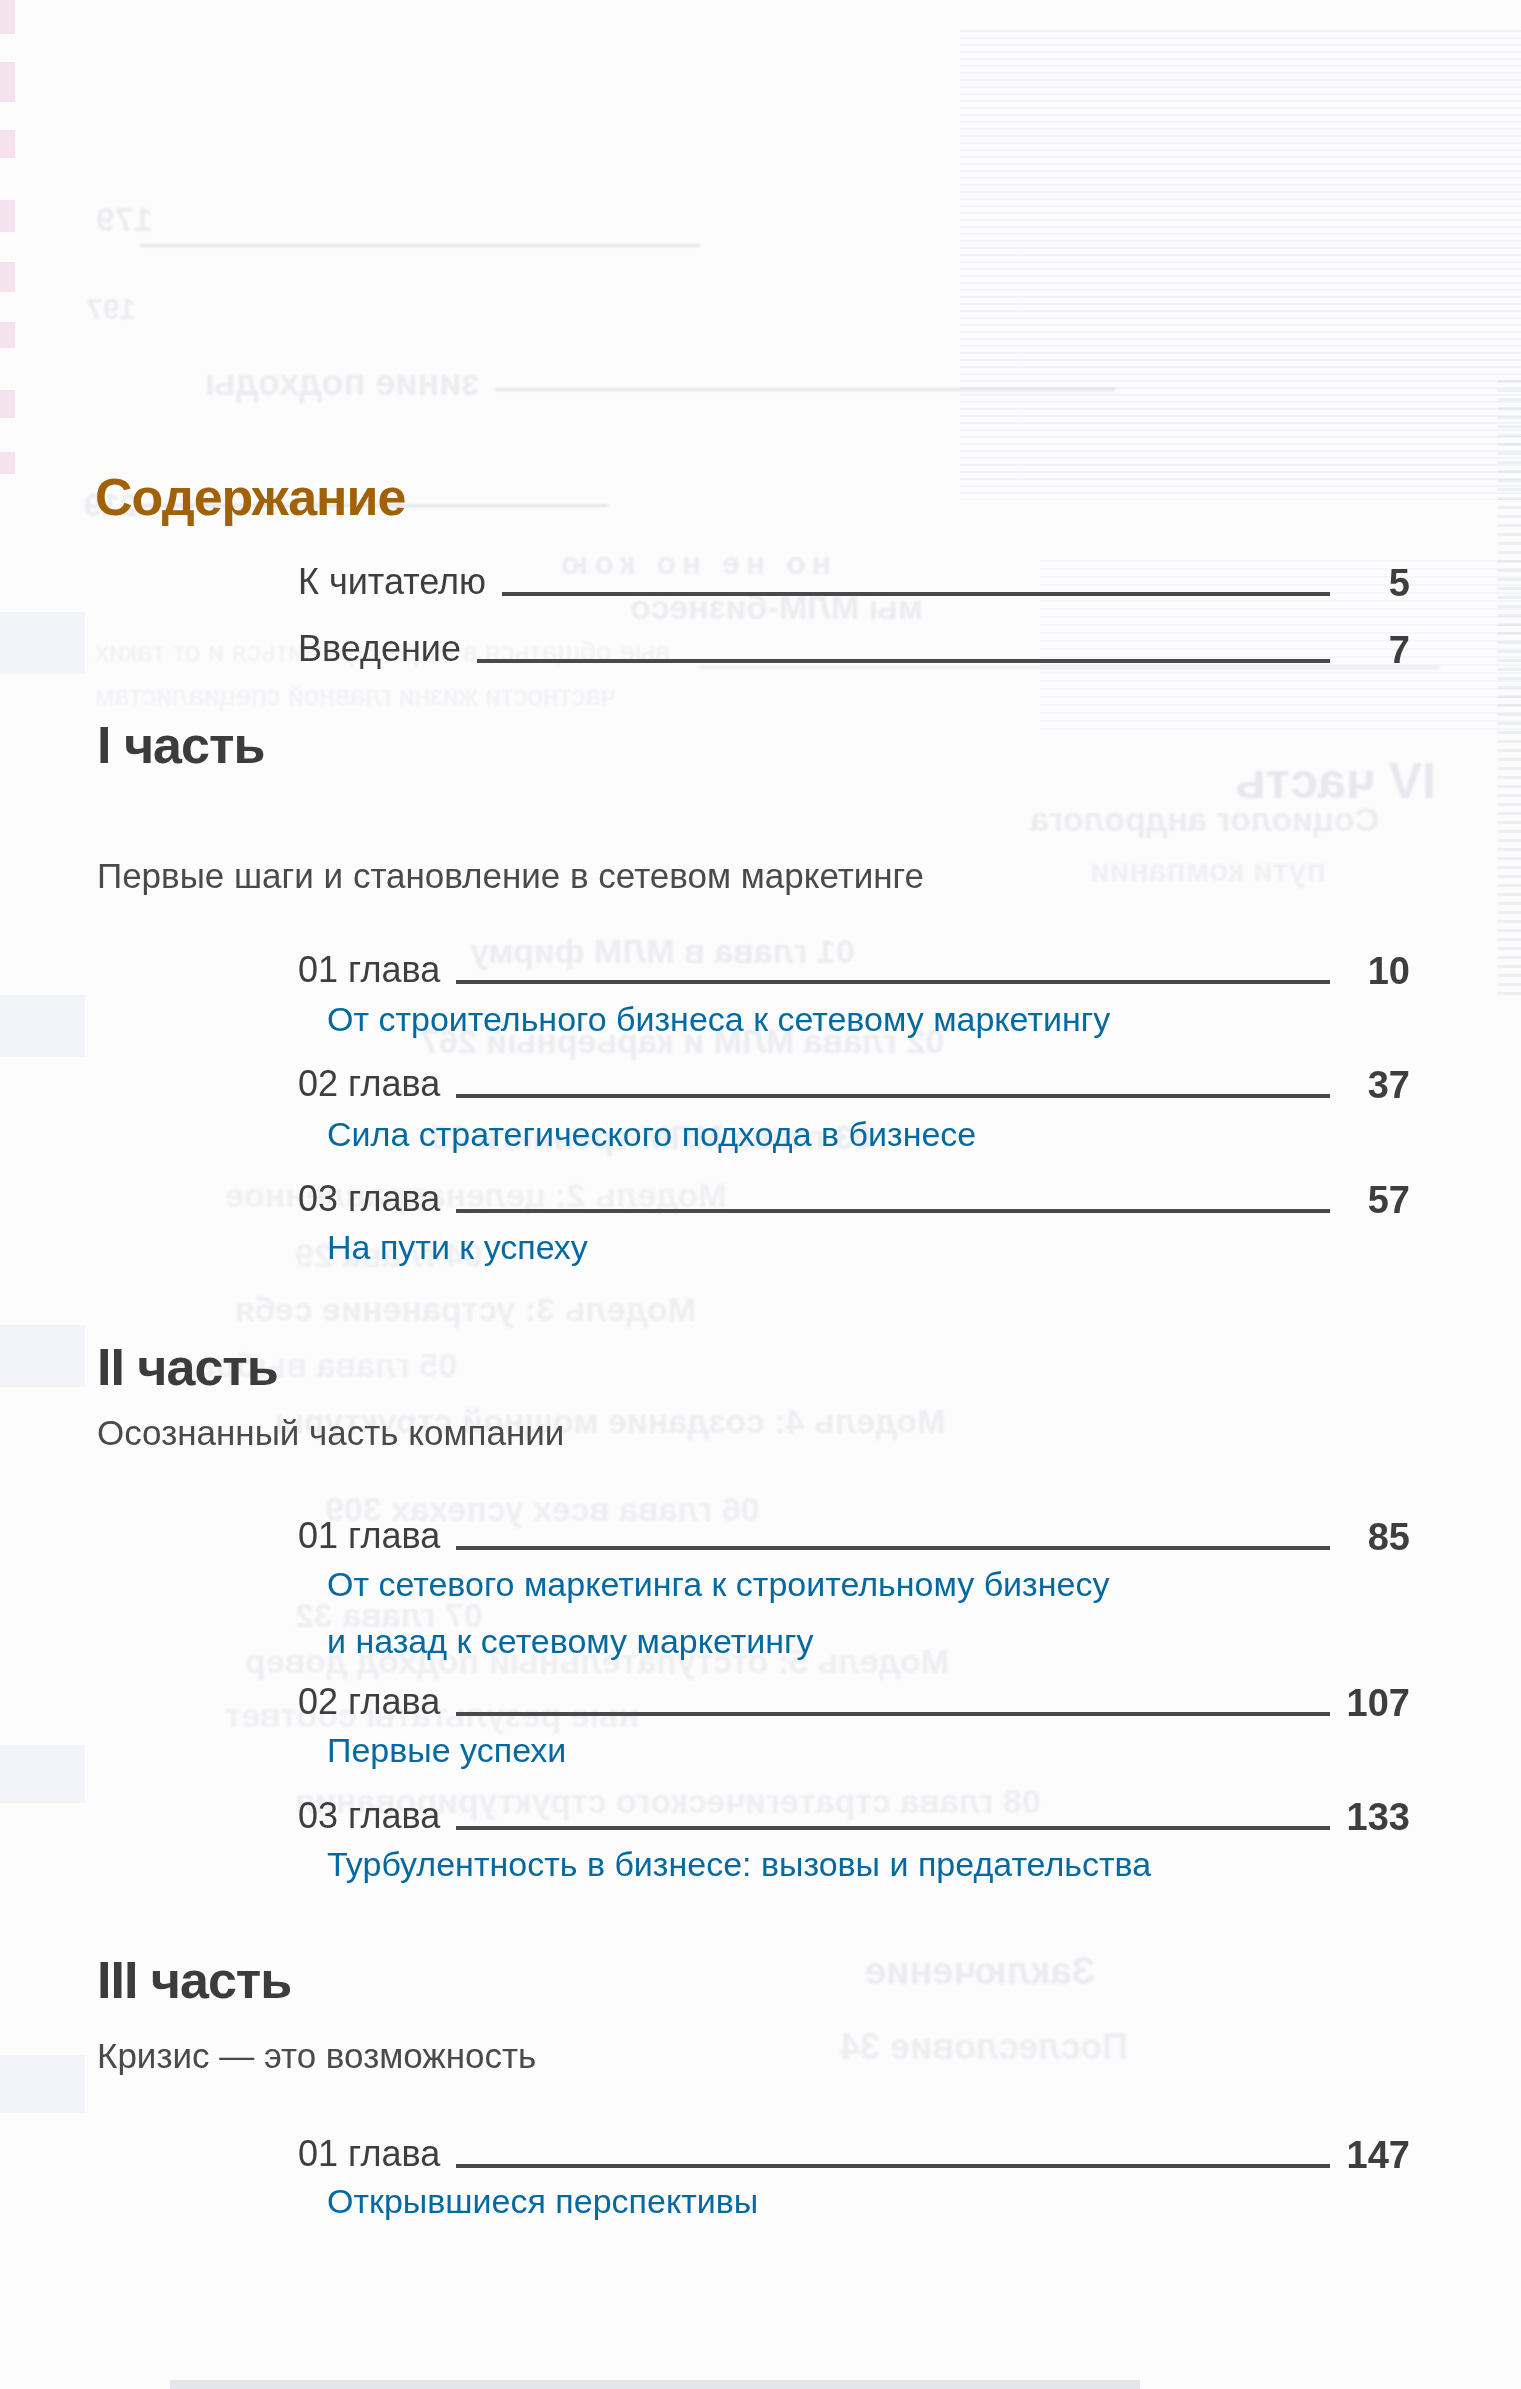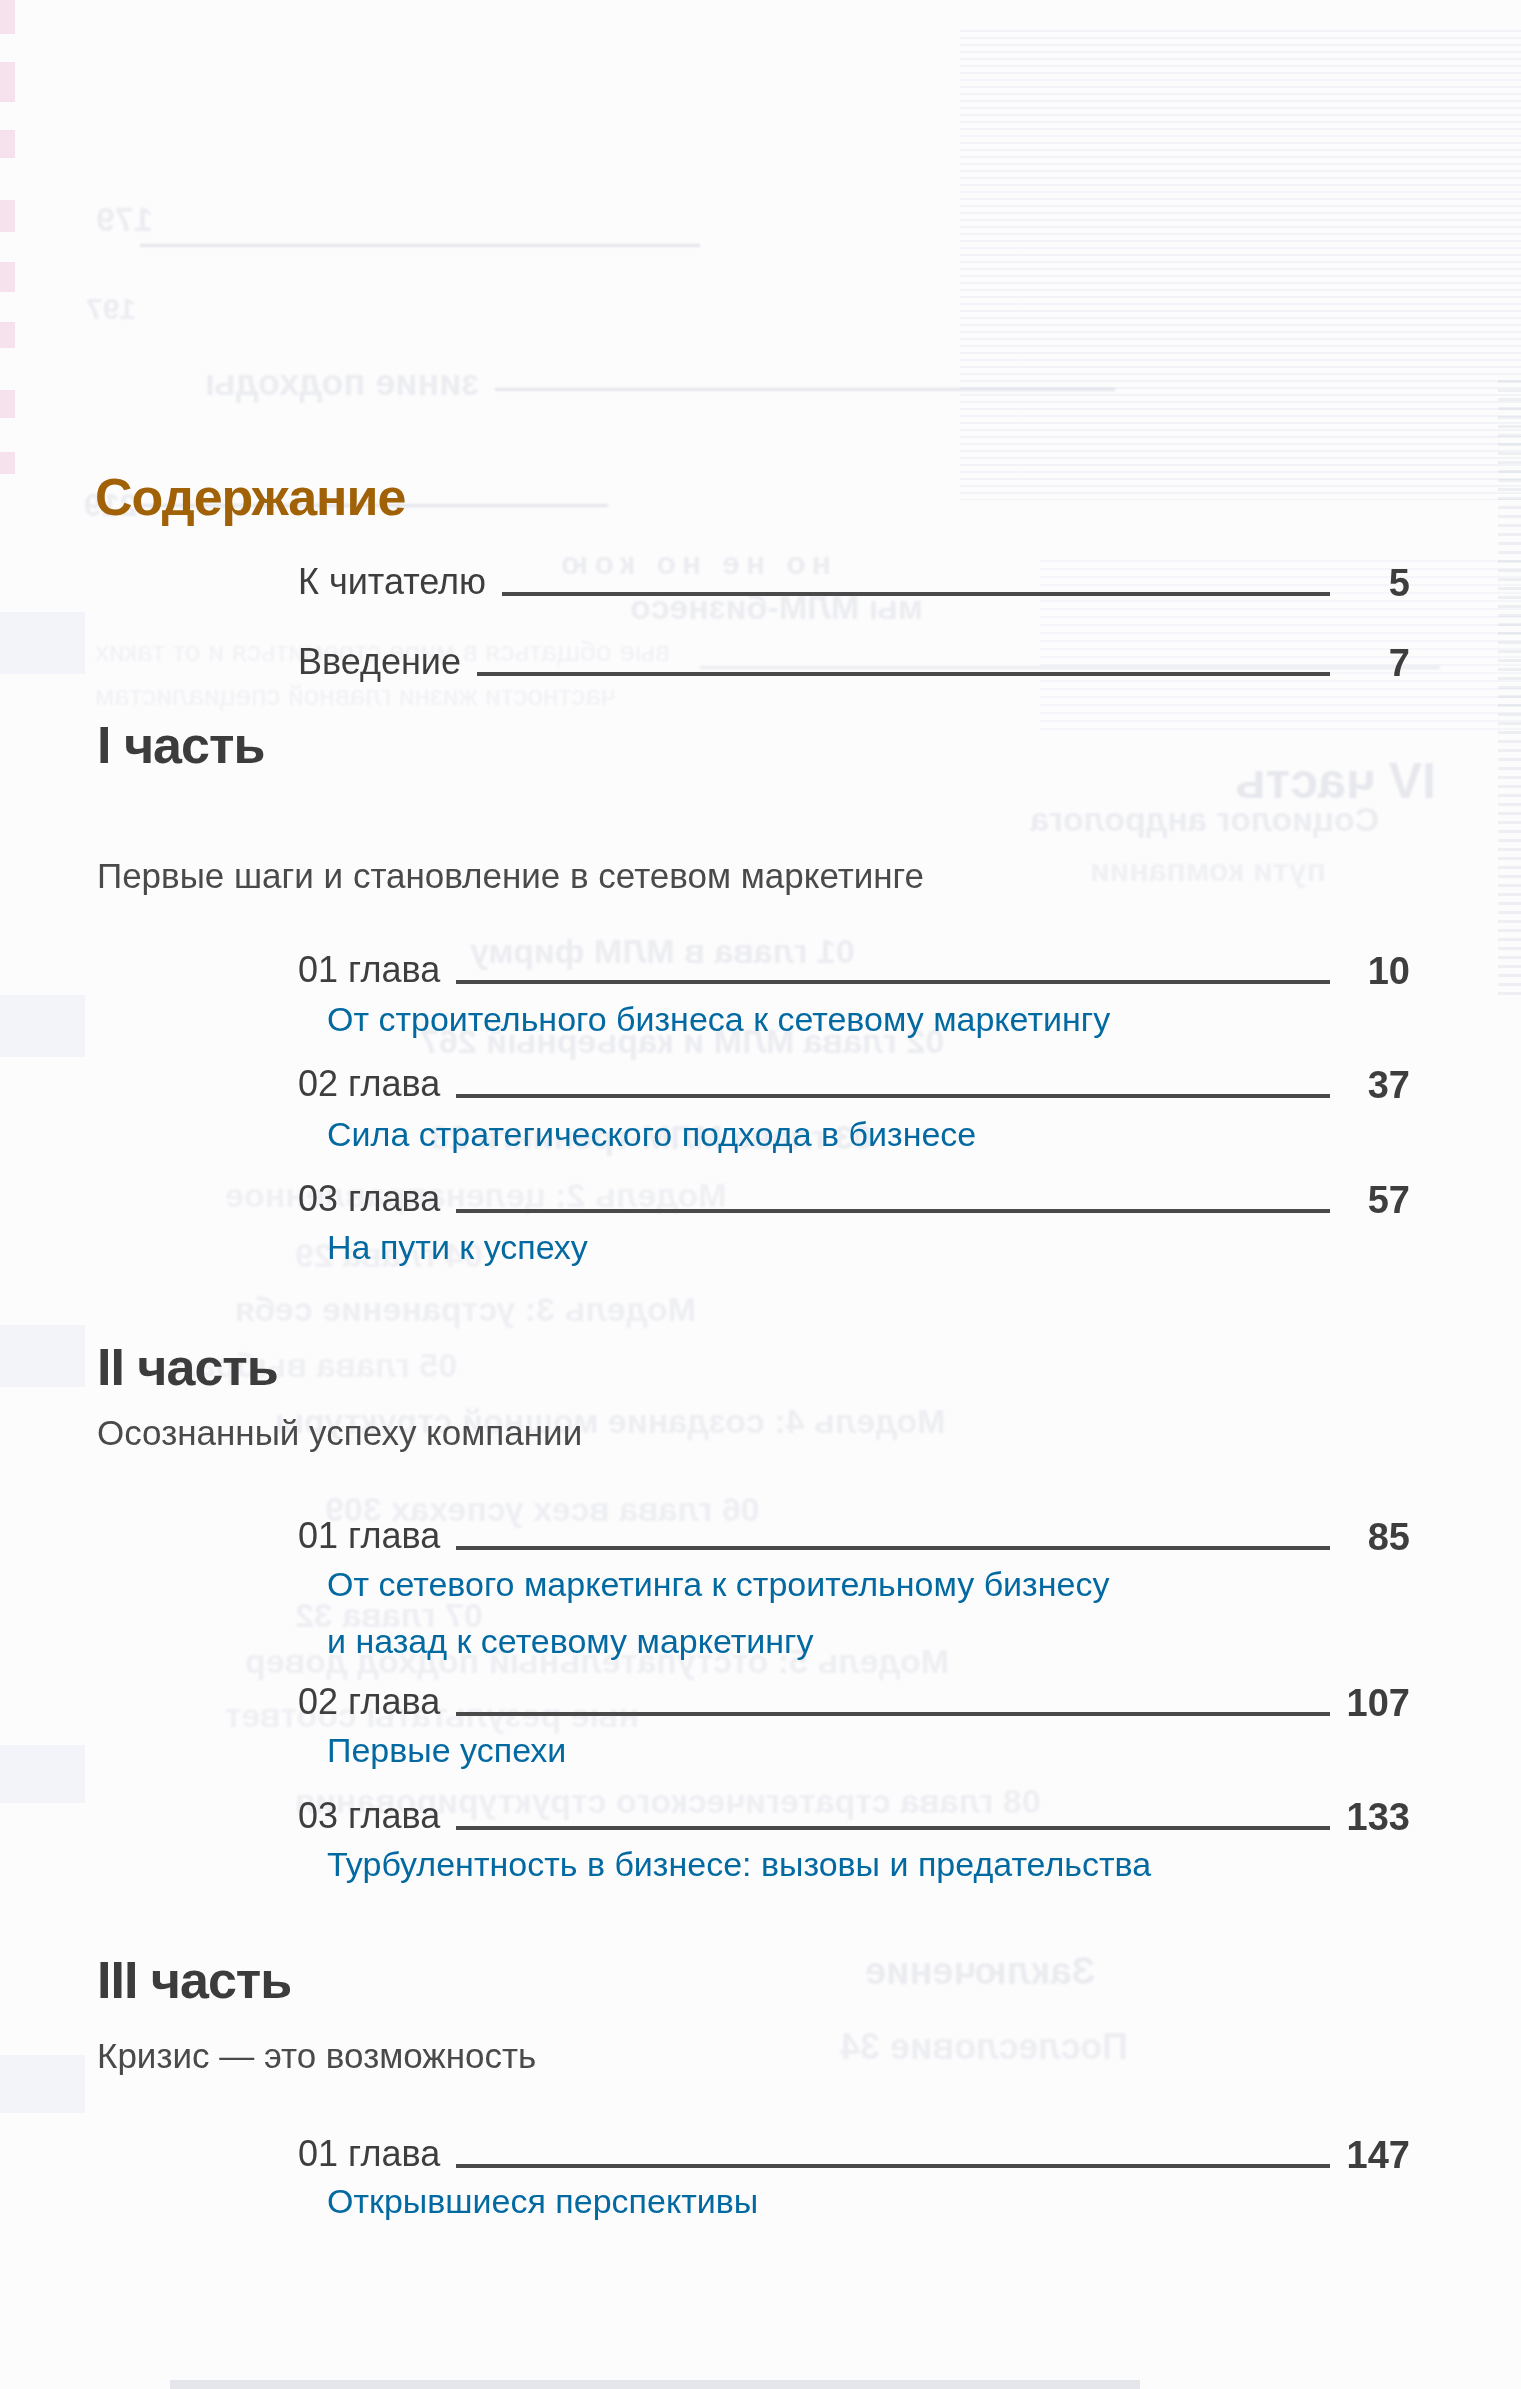--- a/index.html
+++ b/index.html
@@ -120,21 +120,21 @@
   <div class="gline" style="left:138px;top:504px;width:470px"></div>
   <div class="gline" style="left:700px;top:666px;width:740px;opacity:.7"></div>
 
   <h1 class="title">Содержание</h1>
 
   <div class="toc-row" style="top:548px">
     <span class="toc-label">К читателю</span>
     <span class="toc-rule"></span>
     <span class="toc-page">5</span>
   </div>
-  <div class="toc-row" style="top:628px">
+  <div class="toc-row" style="top:615px">
     <span class="toc-label">Введение</span>
     <span class="toc-rule"></span>
     <span class="toc-page">7</span>
   </div>
 
   <div class="part-title" style="top:715px">I часть</div>
   <div class="part-sub" style="top:856px">Первые шаги и становление в сетевом маркетинге</div>
 
   <div class="toc-row" style="top:936px">
     <span class="toc-label">01 глава</span>
@@ -151,21 +151,21 @@
   <div class="ch-title" style="top:1115px">Сила стратегического подхода в бизнесе</div>
 
   <div class="toc-row" style="top:1165px">
     <span class="toc-label">03 глава</span>
     <span class="toc-rule"></span>
     <span class="toc-page">57</span>
   </div>
   <div class="ch-title" style="top:1228px">На пути к успеху</div>
 
   <div class="part-title" style="top:1337px">II часть</div>
-  <div class="part-sub" style="top:1413px">Осознанный успеху компании</div>
+  <div class="part-sub" style="top:1413px">Осознанный часть компании</div>
 
   <div class="toc-row" style="top:1502px">
     <span class="toc-label">01 глава</span>
     <span class="toc-rule"></span>
     <span class="toc-page">85</span>
   </div>
   <div class="ch-title" style="top:1565px">От сетевого маркетинга к строительному бизнесу</div>
   <div class="ch-title" style="top:1622px">и назад к сетевому маркетингу</div>
 
   <div class="toc-row" style="top:1668px">

